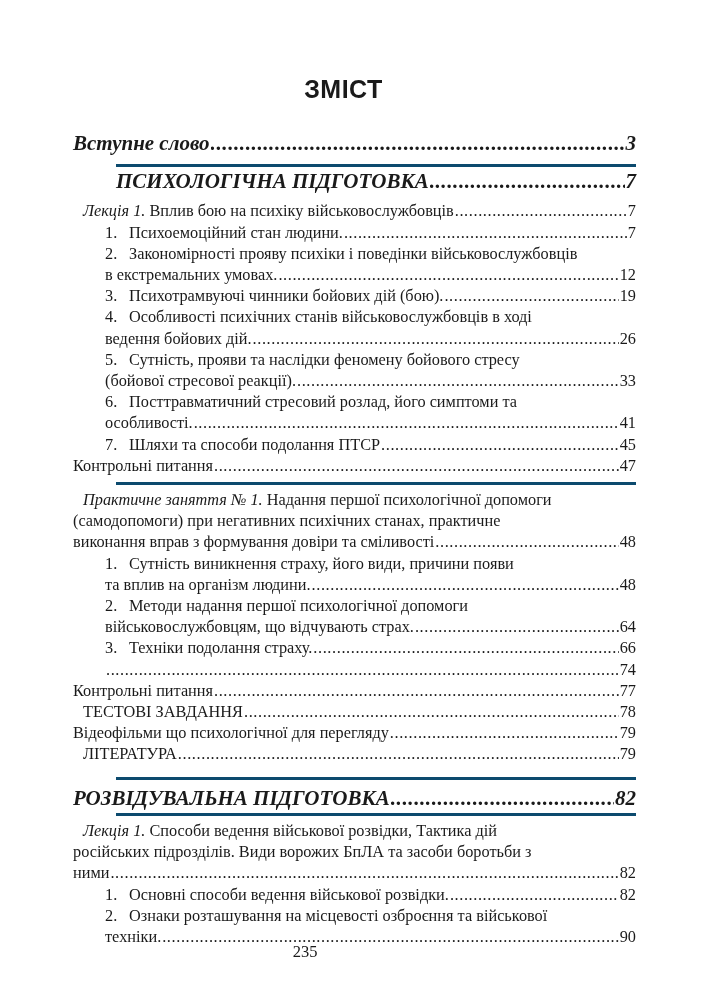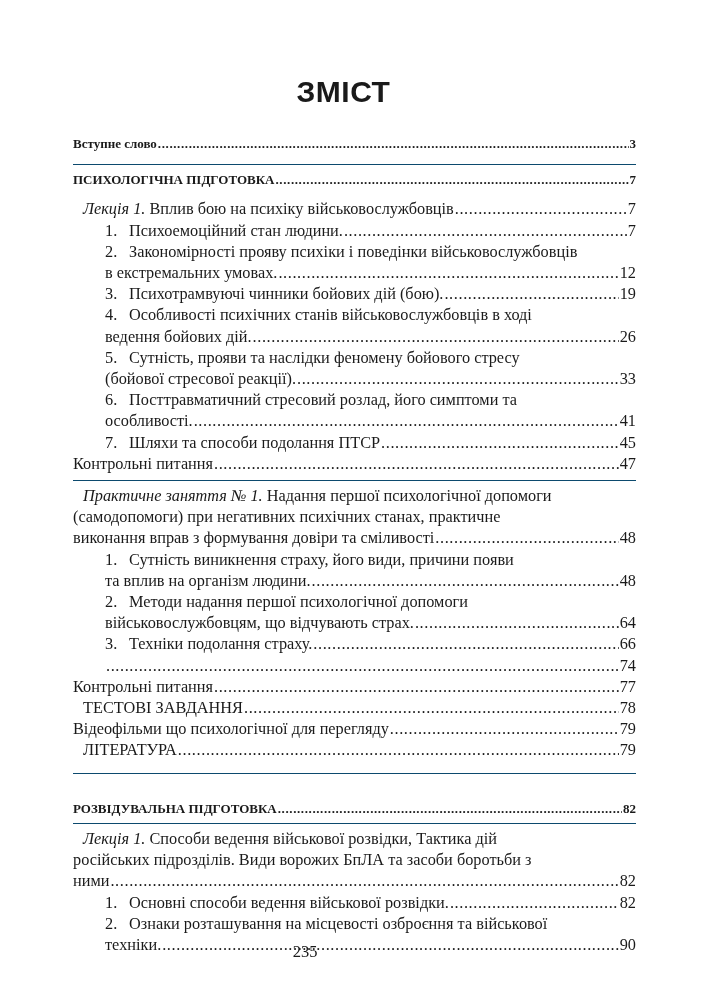--- a/index.html
+++ b/index.html
@@ -1,33 +1,33 @@
 <!DOCTYPE html>
 <html><head>
 <meta charset="utf-8">
 <style>
   html, body { margin: 0; padding: 0; background: #ffffff; }
   body { width: 707px; height: 1000px; position: relative; overflow: hidden;
          font-family: "Liberation Serif", serif; color: #1a1a1a; }
   .title { position: absolute; top: 75px; left: 0; width: 687px; text-align: center;
-           font-family: "Liberation Sans", sans-serif; font-weight: bold; font-size: 30px; letter-spacing: 0.5px; }
+           font-family: "Liberation Sans", sans-serif; font-weight: bold; font-size: 25px; letter-spacing: 0.5px; }
   .toc { position: absolute; left: 73px; width: 563px; top: 133px; }
   .row { position: relative; font-size: 16.3px; line-height: 21.2px; }
   .row .line { display: flex; align-items: baseline; }
   .row .txt { white-space: nowrap; flex: 0 0 auto; }
   .row .dots { flex: 1 1 auto; overflow: hidden; white-space: nowrap; margin: 0 1px; }
   .row .dots::after { content: "....................................................................................................................................................................................................................................................................................."; letter-spacing: 0.6px; }
   .row .pg { flex: 0 0 auto; white-space: nowrap; }
   .lead { white-space: nowrap; }
-  .bold { font-weight: bold; font-size: 13px; }
+  .bold { font-weight: bold; font-size: 21px; font-style: italic; }
   .i1 { padding-left: 10px; }
   .num { display: inline-block; width: 24px; }
   em { font-style: italic; }
   .sec { margin-top: 10px; }
-  .sep { border-top: 1px solid #0c4a6e; }
+  .sep { border-top: 3px solid #0c4a6e; margin-left: 43px; }
   .pagenum { position: absolute; top: 942px; left: 0; width: 610px; text-align: center; font-size: 16.5px; }
 </style>
 </head>
 <body>
 
 <div class="title">ЗМІСТ</div>
 
 <div class="toc">
 
   <div class="row bold">
@@ -184,21 +184,21 @@
   </div>
   <div class="row">
     <div class="line" style="padding-left:10px;">
         <span class="txt">ЛІТЕРАТУРА</span>
         <span class="dots"></span>
         <span class="pg">79</span>
       </div>
   </div>
 
   <div class="sep" style="margin-top:12px;"></div>
-  <div class="row bold" style="margin-top:24px;">
+  <div class="row bold" style="margin-top:8px;">
     <div class="line">
         <span class="txt">РОЗВІДУВАЛЬНА ПІДГОТОВКА</span>
         <span class="dots"></span>
         <span class="pg">82</span>
       </div>
   </div>
 
   <div class="sep" style="margin-top:4px;"></div>
   <div class="row" style="margin-top:4px;">
     <div class="lead" style="padding-left:10px;"><em>Лекція 1.</em> <span>Способи ведення військової розвідки, Тактика дій</span></div>

